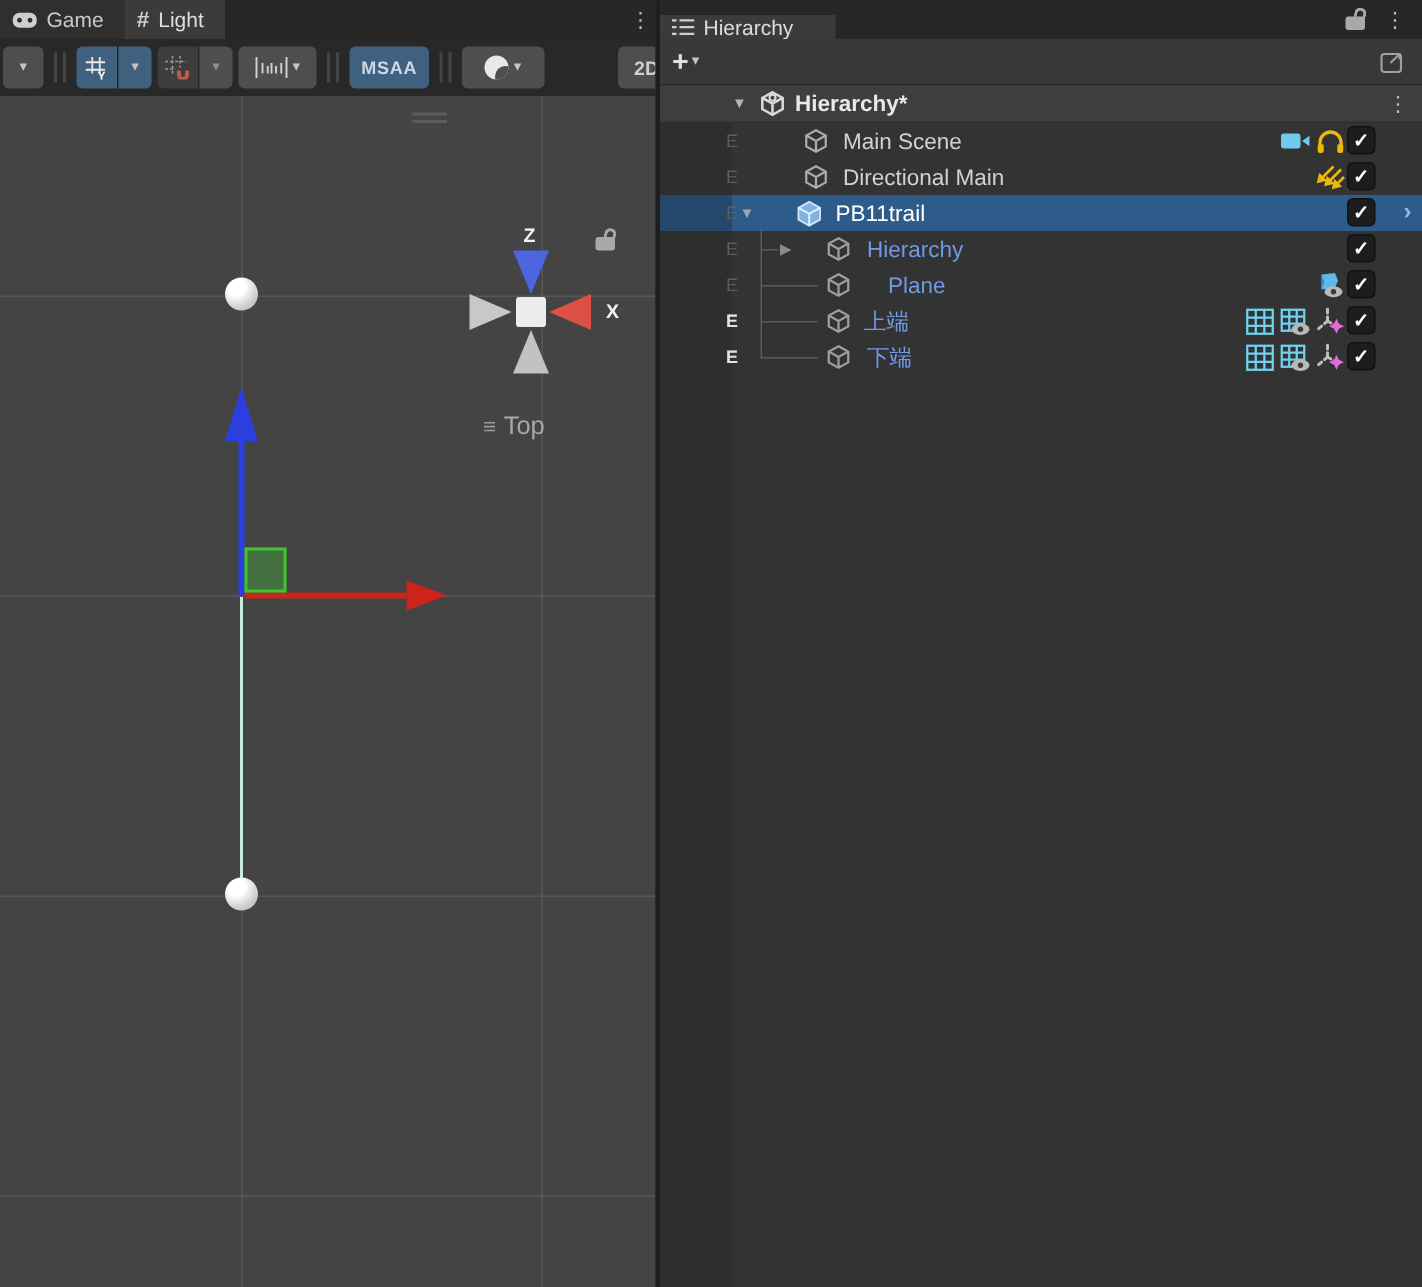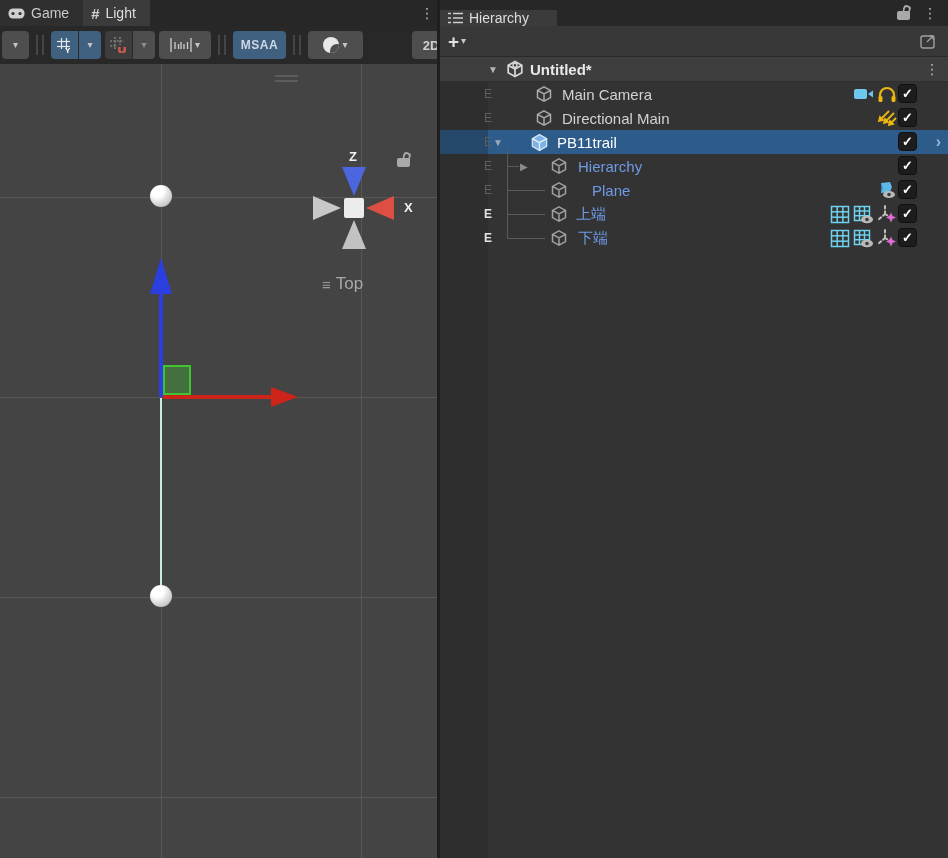--- a/index.html
+++ b/index.html
@@ -305,34 +305,34 @@
 
     <div class="scene-header">
       <span class="fold">▼</span>
       <span>
         <svg width="18" height="18" viewBox="0 0 18 18">
             <path d="M9 1.5 L15.8 5.3 V12.7 L9 16.5 L2.2 12.7 V5.3 Z" fill="none" stroke="#d9d9d9" stroke-width="1.7"></path>
             <path d="M2.2 5.3 L9 9 L15.8 5.3 M9 9 V16.5" fill="none" stroke="#d9d9d9" stroke-width="1.7"></path>
             <circle cx="9" cy="5.2" r="2" fill="#3e3e3e" stroke="#d9d9d9" stroke-width="1.4"></circle>
           </svg>
       </span>
-      <span class="name">Untitled*</span>
+      <span class="name">Hierarchy*</span>
       <span class="kebab">⋮</span>
     </div>
 
     <div class="rows">
 
       <div class="row">
         <span class="e">E</span>
         <span class="obj-icon" style="left:95px">
           <svg width="18" height="18" viewBox="0 0 18 18">
               <path d="M9 1.8 L15.5 5.4 V12.6 L9 16.2 L2.5 12.6 V5.4 Z M2.5 5.4 L9 9 L15.5 5.4 M9 9 V16.2" fill="none" stroke="#ababab" stroke-width="1.5"></path>
             </svg>
         </span>
-        <span class="label" style="left:122px">Main Camera</span>
+        <span class="label" style="left:122px">Main Scene</span>
         <span class="badges">
           <span>
             <svg width="22" height="16" viewBox="0 0 22 16">
                 <rect x="1" y="3" width="13" height="10" rx="2" fill="#6fc9ef"></rect>
                 <path d="M15 8 L20 4.5 V11.5 Z" fill="#6fc9ef"></path>
               </svg>
           </span>
           <span>
             <svg width="20" height="17" viewBox="0 0 20 17">
                 <path d="M3 12 V9 a7 7 0 0 1 14 0 v3" fill="none" stroke="#edb70f" stroke-width="2.2"></path>

